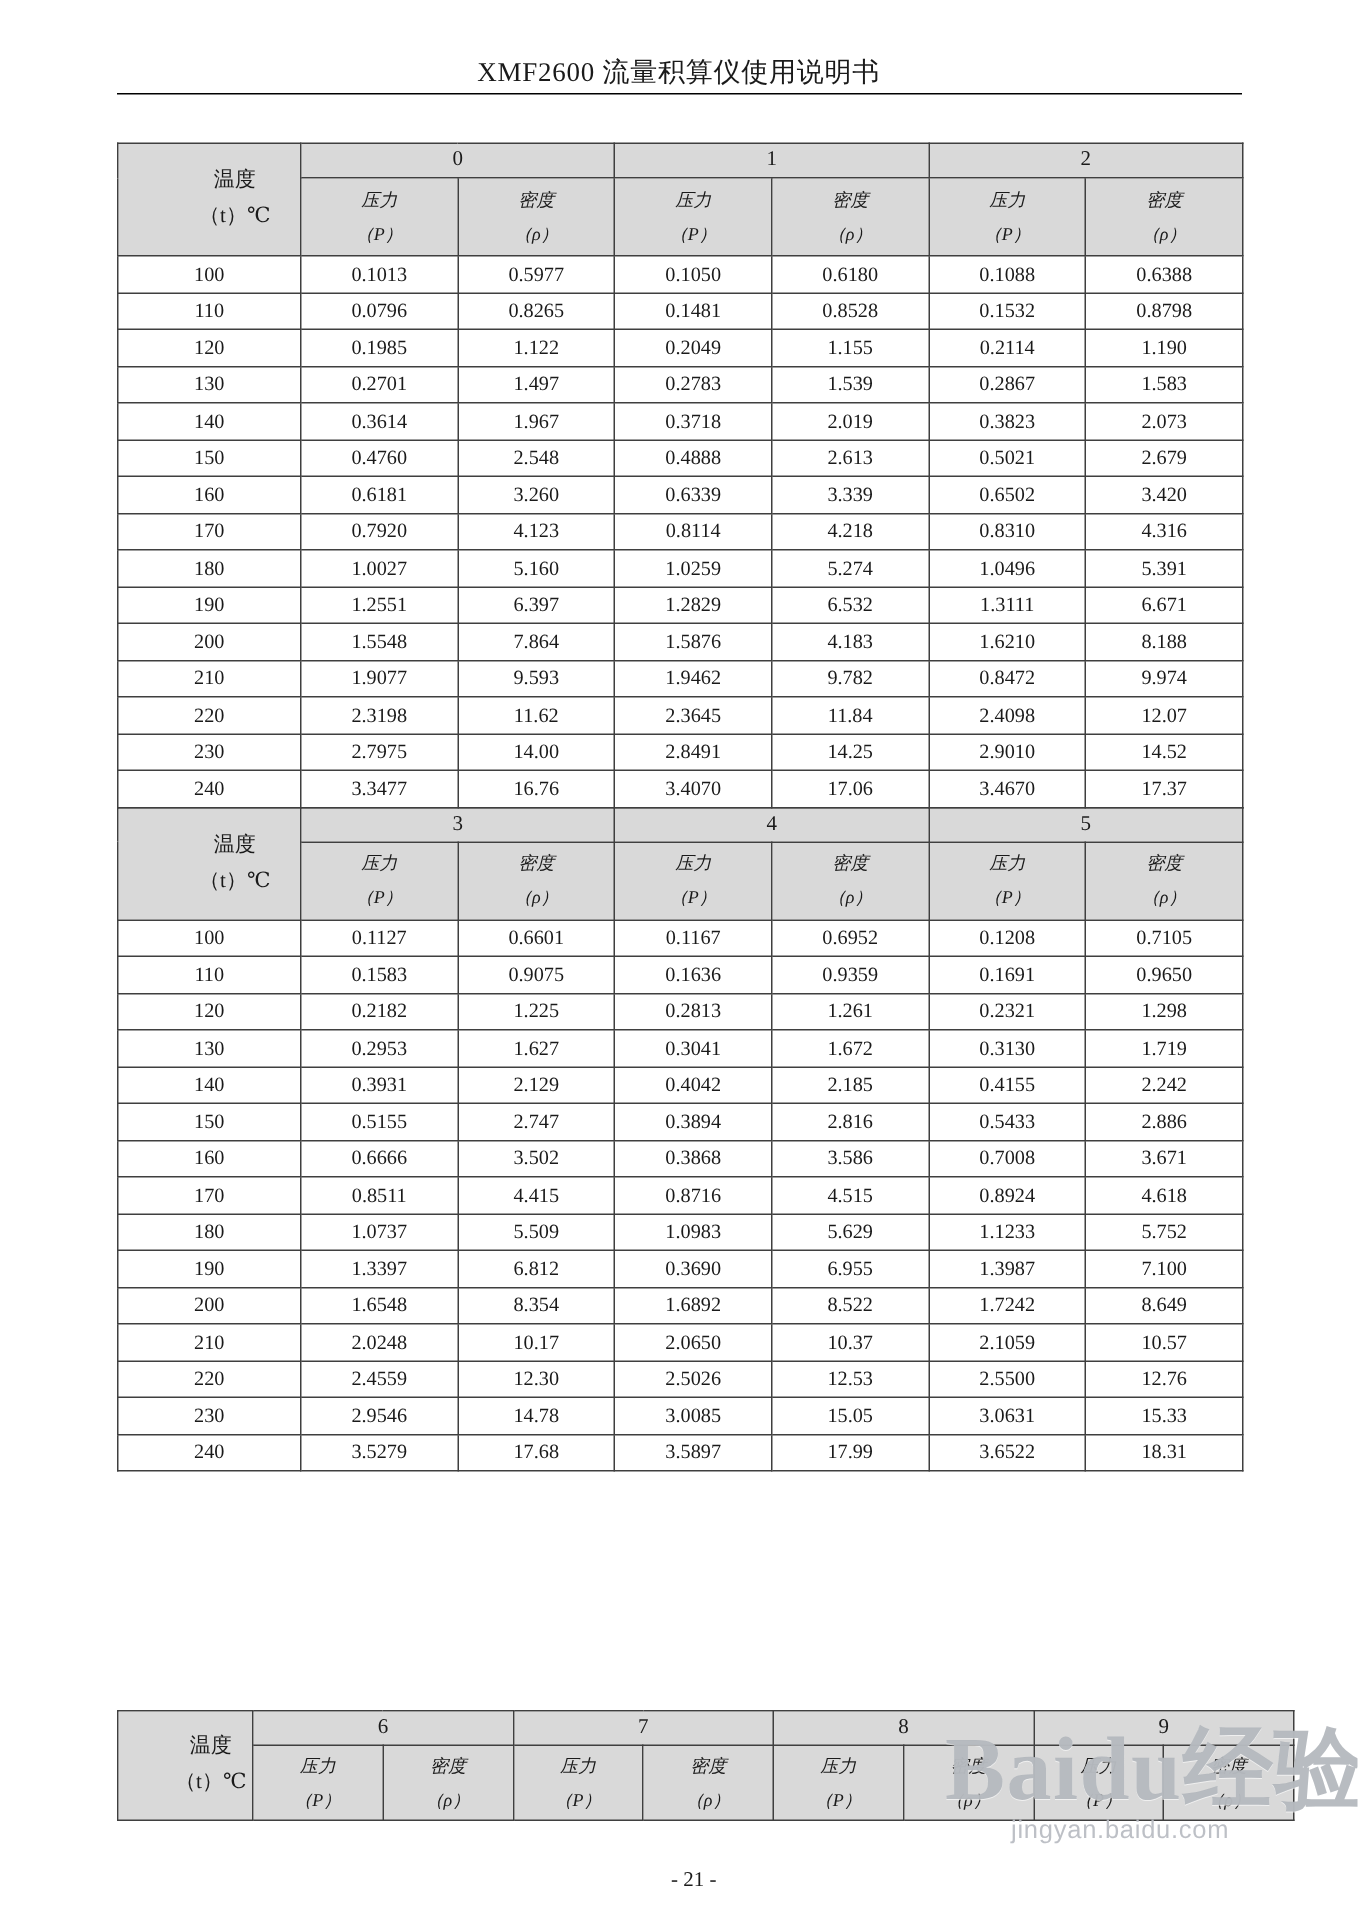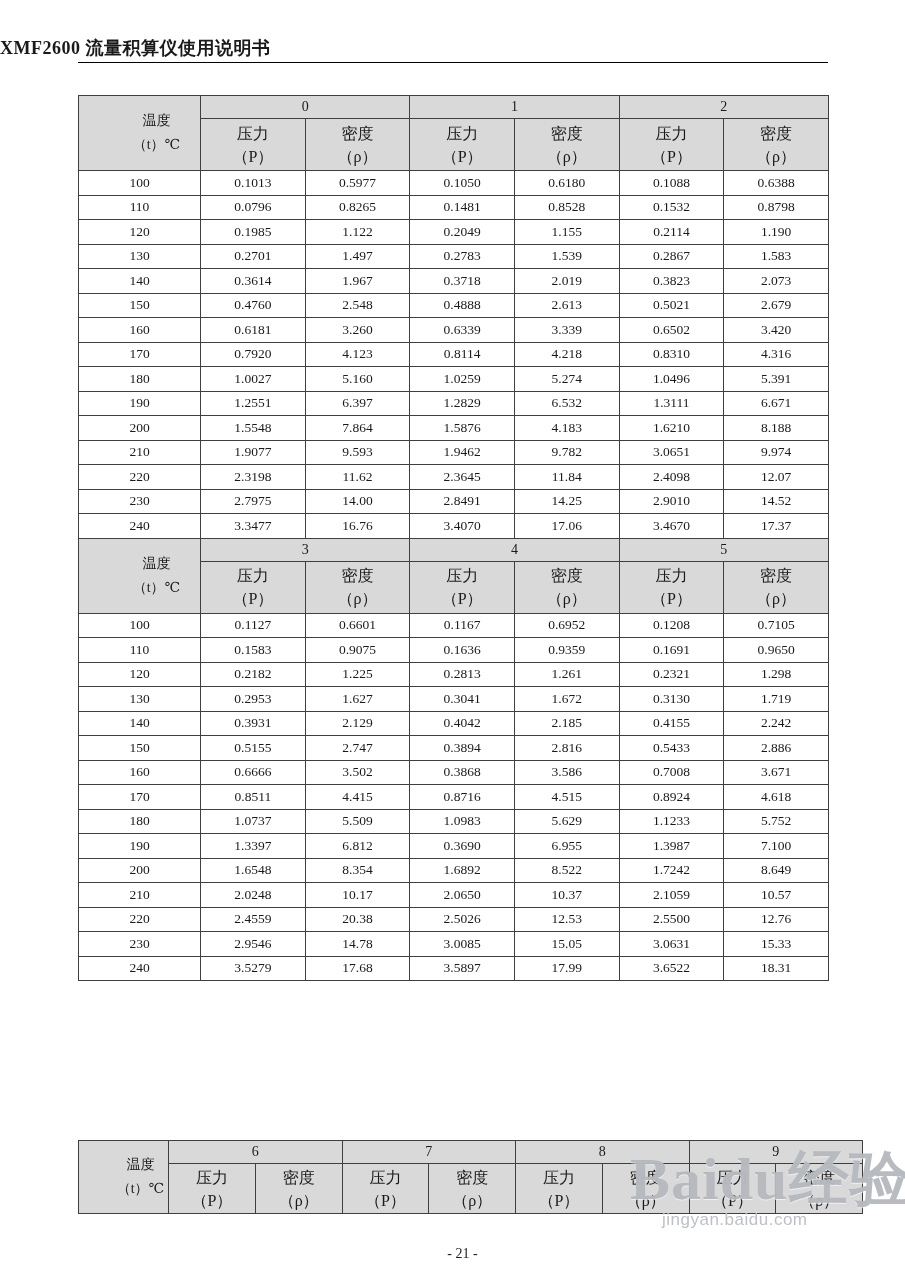--- a/index.html
+++ b/index.html
@@ -9,22 +9,23 @@
     font-family: "Liberation Serif", "DejaVu Serif", serif;
     position: relative;
     overflow: hidden;
     color: #1a1a1a;
   }
   .page { position: absolute; inset: 0; }
 
   .title {
     position: absolute;
     top: 36px; left: 0; width: 100%;
+    text-align: center;
     font-size: 18px;
-    font-weight: bold;
+    font-weight: normal;
     letter-spacing: 0.5px;
   }
   .header-rule {
     position: absolute;
     top: 62px; left: 78px; width: 750px;
     border-top: 1.5px solid #000;
   }
 
   .tables-wrap { position: absolute; top: 95px; left: 78px; }
 
@@ -38,21 +39,21 @@
     border: 1px solid #3f3f3f;
     text-align: center;
     vertical-align: middle;
     font-weight: normal;
     overflow: hidden;
     white-space: nowrap;
   }
   .data-table thead th { background: #d9d9d9; }
   .data-table th.temp-head div { line-height: 24px; font-size: 14px; padding-left: 34px; }
   .data-table th.group-num { height: 22px; font-size: 14px; line-height: 22px; }
-  .data-table th.sub-head { height: 52px; font-size: 16px; }
+  .data-table th.sub-head { height: 52px; font-size: 12px; font-style: italic; }
   .data-table th.sub-head div { line-height: 23px; }
   .data-table tbody td { height: 24.5px; font-size: 13.5px; }
 
   .bottom-table-wrap { position: absolute; top: 1140px; left: 78px; }
   .bottom-table-wrap th.sub-head { height: 50px; }
 
   .watermark {
     position: absolute;
     top: 1152px; left: 630px;
     width: 270px;
@@ -65,21 +66,21 @@
     font-weight: bold;
     color: rgba(178, 182, 188, 0.92);
     letter-spacing: 1px;
     line-height: 54px;
     text-shadow: 0 1px 0 rgba(255,255,255,0.6);
     white-space: nowrap;
     font-family: Liberation Serif, serif;
   }
   .wm-sub {
     margin-top: 4px;
-    margin-left: 32px;
+    margin-left: 44px;
     font-size: 17px;
     color: rgba(185, 189, 195, 0.95);
     letter-spacing: 0.5px;
   }
 
   .footer {
     position: absolute;
     top: 1246px; left: 0; width: 100%;
     text-align: center;
     font-size: 14px;
@@ -241,21 +242,21 @@
             <td>4.183</td>
             <td>1.6210</td>
             <td>8.188</td>
           </tr>
           <tr>
             <td>210</td>
             <td>1.9077</td>
             <td>9.593</td>
             <td>1.9462</td>
             <td>9.782</td>
-            <td>3.0651</td>
+            <td>0.8472</td>
             <td>9.974</td>
           </tr>
           <tr>
             <td>220</td>
             <td>2.3198</td>
             <td>11.62</td>
             <td>2.3645</td>
             <td>11.84</td>
             <td>2.4098</td>
             <td>12.07</td>
@@ -432,21 +433,21 @@
             <td>2.0248</td>
             <td>10.17</td>
             <td>2.0650</td>
             <td>10.37</td>
             <td>2.1059</td>
             <td>10.57</td>
           </tr>
           <tr>
             <td>220</td>
             <td>2.4559</td>
-            <td>20.38</td>
+            <td>12.30</td>
             <td>2.5026</td>
             <td>12.53</td>
             <td>2.5500</td>
             <td>12.76</td>
           </tr>
           <tr>
             <td>230</td>
             <td>2.9546</td>
             <td>14.78</td>
             <td>3.0085</td>

